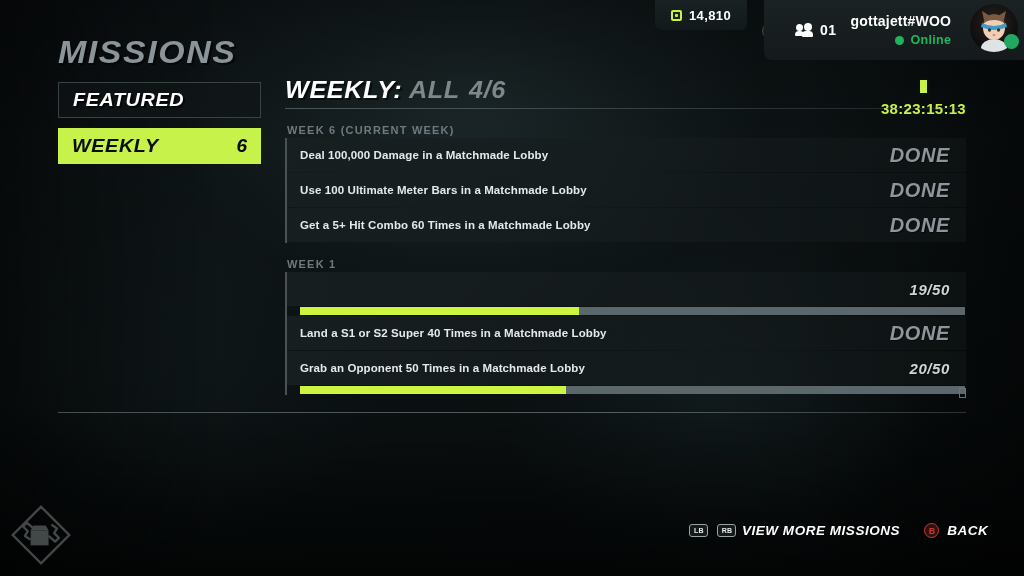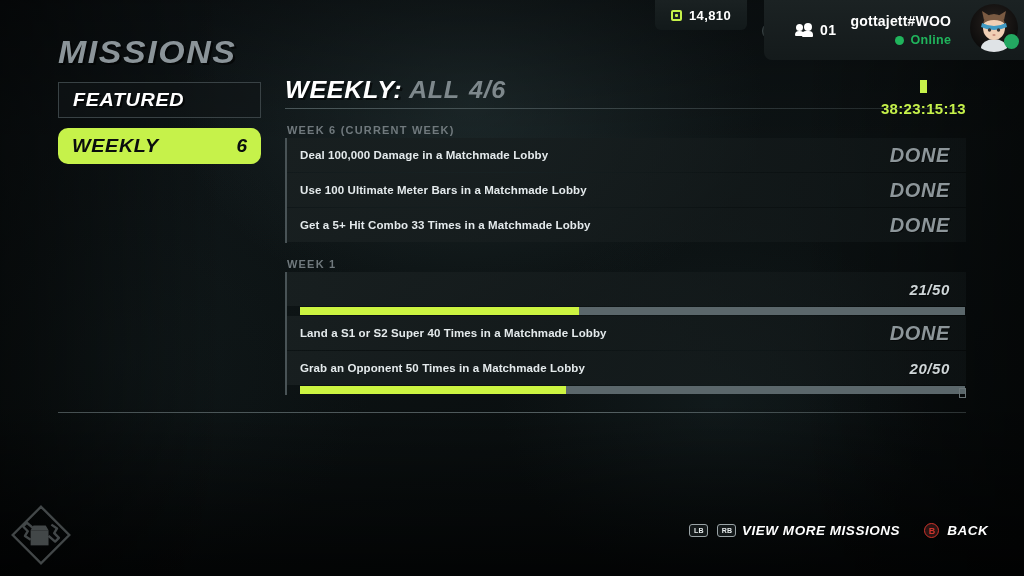--- a/index.html
+++ b/index.html
@@ -83,21 +83,21 @@
     font-size:32px; font-weight:bold; font-style:italic;
     letter-spacing:1.5px; color:#8b9499;
     text-shadow:2px 2px 0 rgba(0,0,0,.55);
     transform:scaleX(1.06); transform-origin:left center;
   }
   .tab{
     position:absolute; left:58px; width:203px; height:36px;
     display:flex; align-items:center; padding:4px 14px;
   }
   .tab-featured{ top:82px; border:1px solid #394245; background:rgba(16,22,24,.6); }
-  .tab-weekly{ top:128px; background:#c6f24a;border-radius:10px; }
+  .tab-weekly{ top:128px; background:#c6f24a; }
   .tab-label{
     font-size:19px;font-weight:bold;font-style:italic;letter-spacing:.6px;
     transform:scaleX(1.04);transform-origin:left center;
   }
   .tab-featured .tab-label{color:#fff;text-shadow:2px 2px 0 rgba(0,0,0,.6);}
   .tab-weekly .tab-label{color:#0a0d0e;}
   .tab-count{
     margin-left:auto;font-size:19px;font-weight:bold;font-style:italic;color:#0a0d0e;
   }
 
@@ -273,28 +273,28 @@
       <div class="group" style="top: 138px;">
         <div class="mission">
           <span class="m-text">Deal 100,000 Damage in a Matchmade Lobby</span>
           <span class="m-status">DONE</span>
         </div>
         <div class="mission">
           <span class="m-text">Use 100 Ultimate Meter Bars in a Matchmade Lobby</span>
           <span class="m-status">DONE</span>
         </div>
         <div class="mission">
-          <span class="m-text">Get a 5+ Hit Combo 33 Times in a Matchmade Lobby</span>
+          <span class="m-text">Get a 5+ Hit Combo 60 Times in a Matchmade Lobby</span>
           <span class="m-status">DONE</span>
         </div>
       </div>
       <div class="week-label" style="top: 258px;">WEEK 1</div>
       <div class="group" style="top: 272px;">
         <div class="mission has-bar">
-          <span class="m-status progress">21/50</span>
+          <span class="m-status progress">19/50</span>
           <div class="bar">
             <div class="bar-fill" style="width: 42%;"></div>
           </div>
         </div>
         <div class="mission">
           <span class="m-text">Land a S1 or S2 Super 40 Times in a Matchmade Lobby</span>
           <span class="m-status">DONE</span>
         </div>
         <div class="mission has-bar">
           <span class="m-text">Grab an Opponent 50 Times in a Matchmade Lobby</span>

